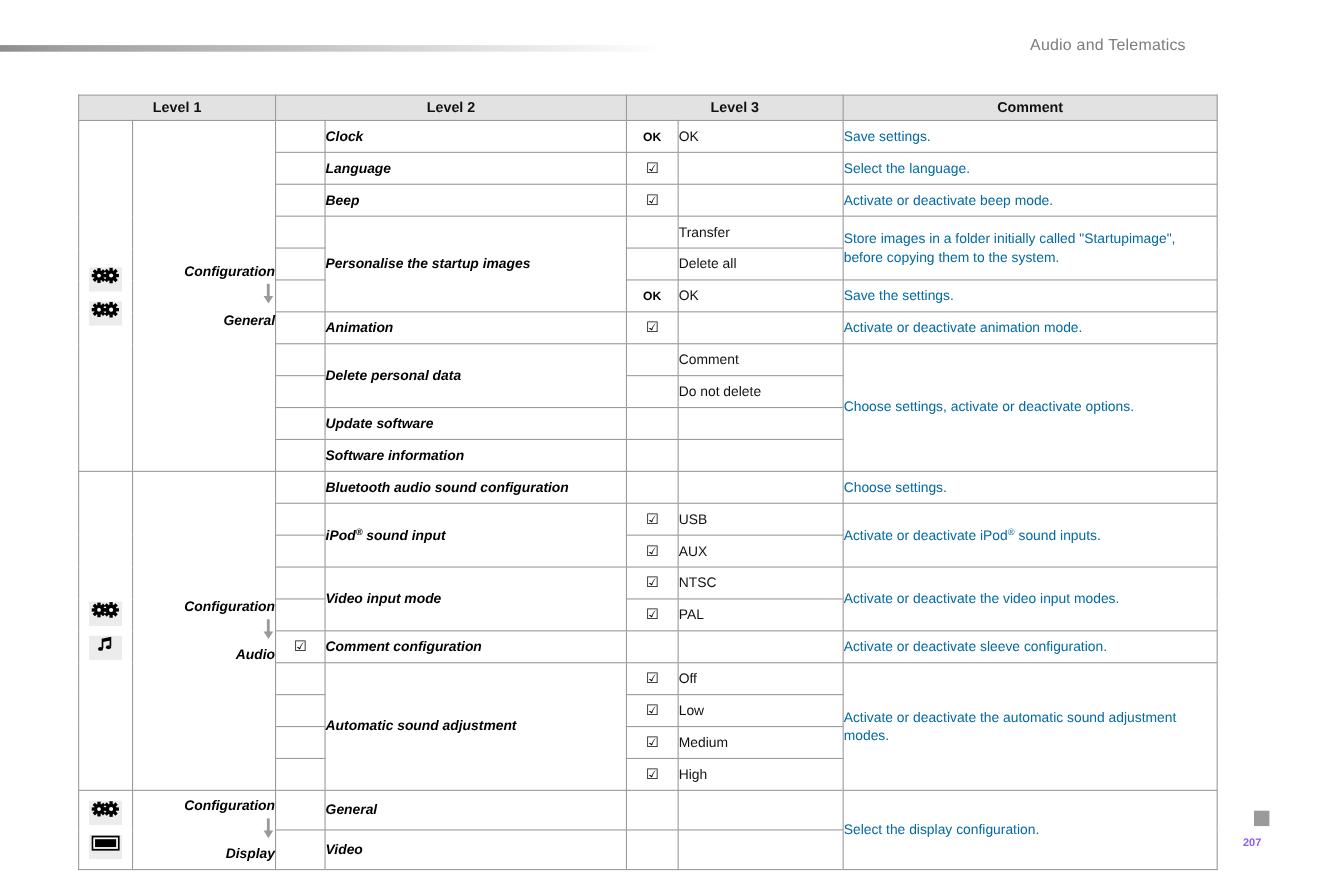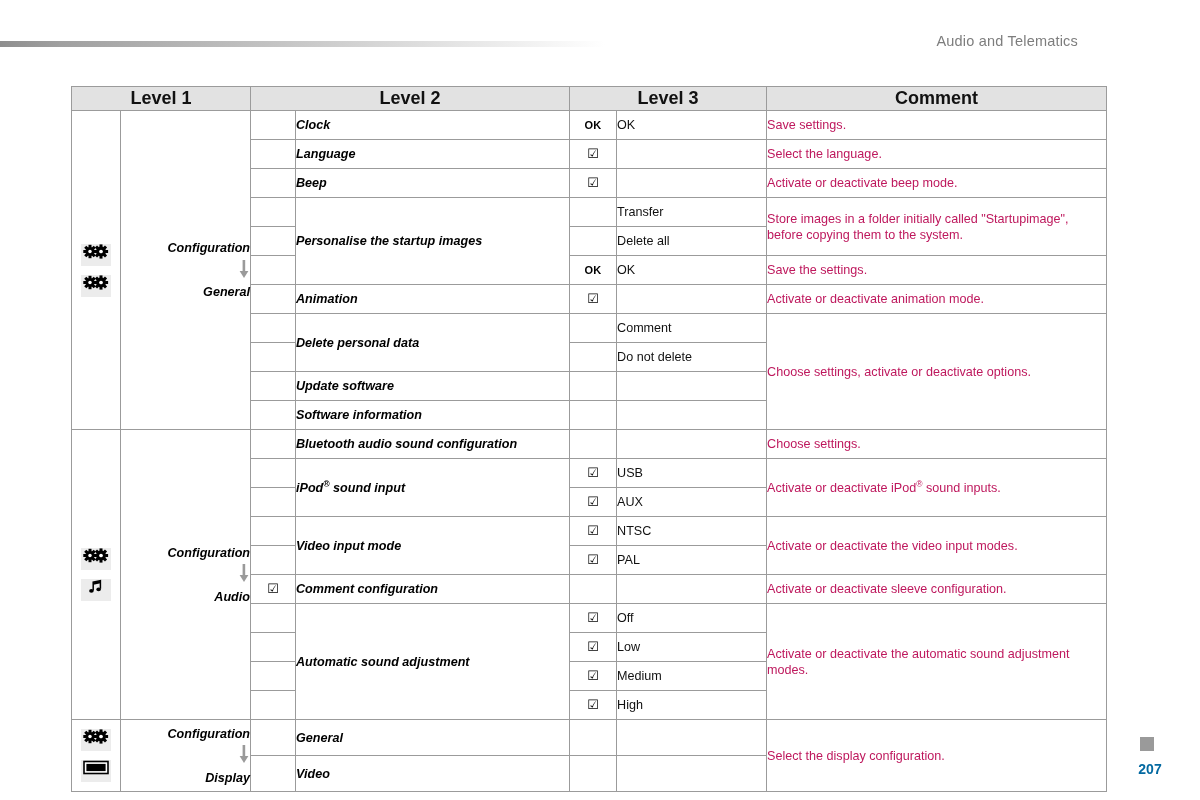--- a/index.html
+++ b/index.html
@@ -47,24 +47,23 @@
     top: 737px;
     width: 14px;
     height: 14px;
     background: #9a9a9a;
   }
   #page-number {
     position: absolute;
     left: 1130px;
     top: 761px;
     width: 40px;
-    text-align: center;
-    font-size: 14px;
+    font-size: 10px;
     font-weight: bold;
-    color: #0369a1;
+    color: #8b5cf6;
   }
 
   
   #settings-table {
     position: absolute;
     left: 71px;
     top: 86px;
     width: 1035px;
     border-collapse: collapse;
     table-layout: fixed;
@@ -72,21 +71,21 @@
   }
   #settings-table td, #settings-table th {
     border: 1px solid #9b9b9b;
     padding: 0;
     vertical-align: middle;
     font-size: 12.6px;
     line-height: 1.3;
   }
   #settings-table th {
     background: #e2e2e2;
-    font-size: 18px;
+    font-size: 13px;
     font-weight: bold;
     height: 22px;
     text-align: center;
     color: #111;
   }
 
   
   col.c-icon   { width: 49px; }
   col.c-lvl1   { width: 130px; }
   col.c-chk2   { width: 45px; }
@@ -130,21 +129,21 @@
     font-style: italic;
   }
   .lvl3-cell {
     font-size: 13px;
     padding: 6px 0 6px 8px;
     color: #111;
   }
   .comment-cell {
     font-size: 13px;
     padding: 7px 10px 7px 8px;
-    color: #be185d;
+    color: #0369a1;
   }
   .chk-cell {
     text-align: center;
     padding: 4px 0;
   }
   .ok-mark {
     font-size: 11px;
     font-weight: bold;
     letter-spacing: .3px;
     color: #000;

